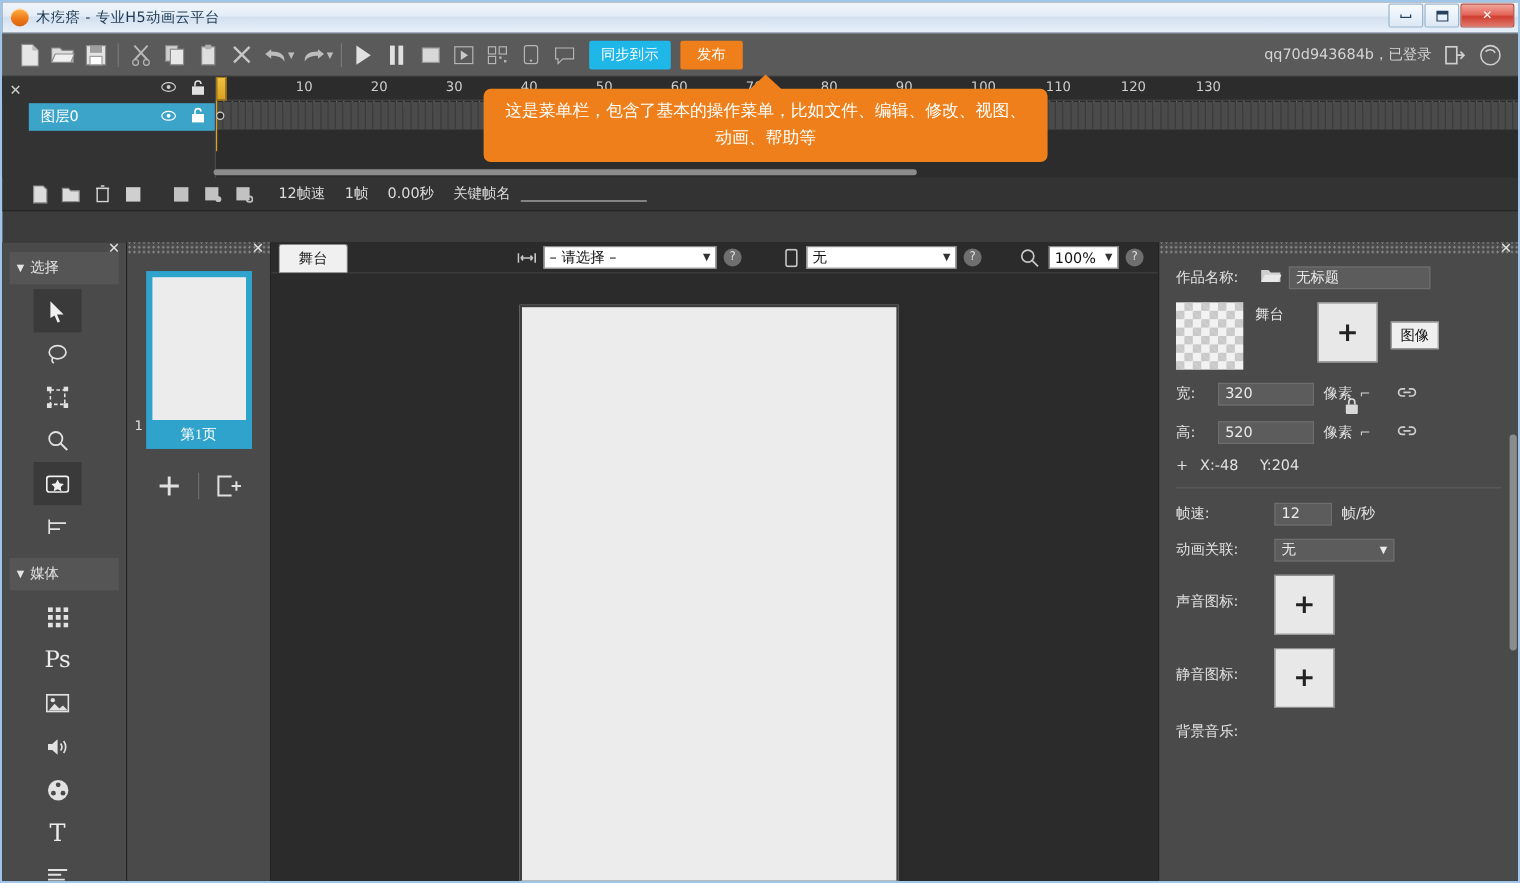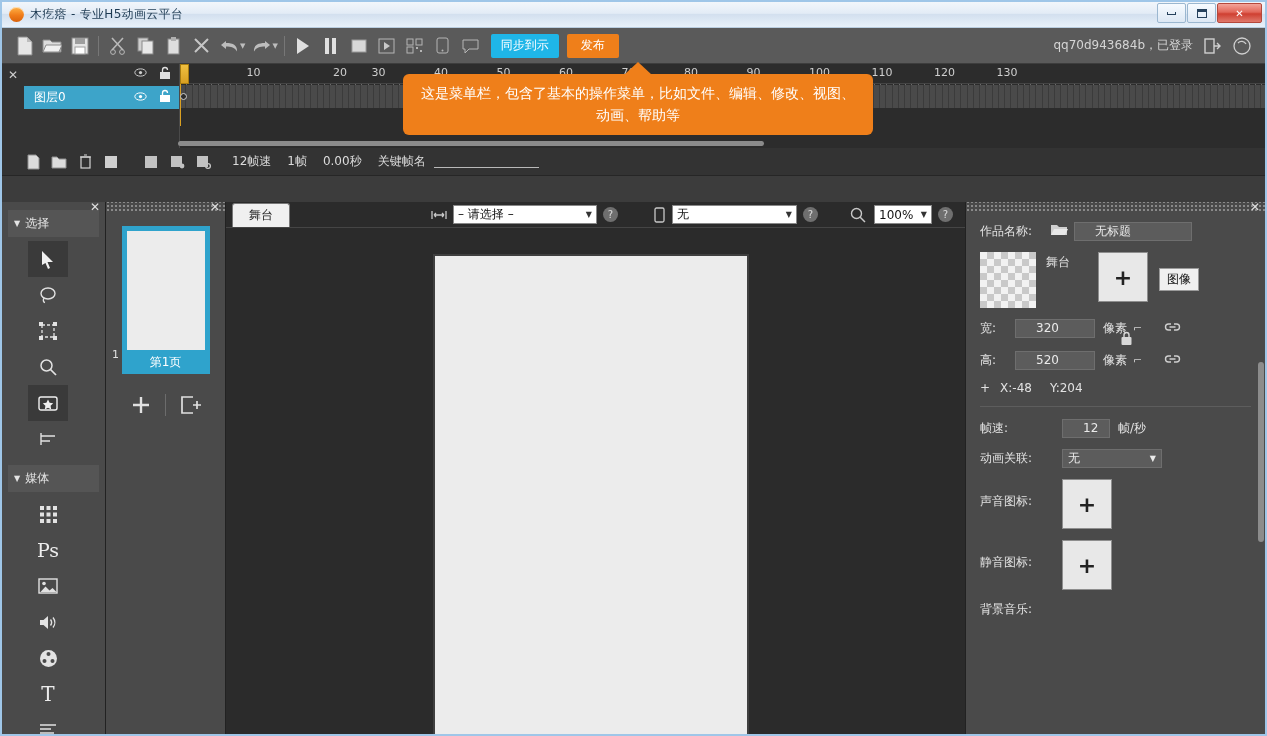--- a/index.html
+++ b/index.html
@@ -117,21 +117,21 @@
   .tcell svg { display:block; }
 
   
   .pages { width:120px; background:#4a4a4a; flex:none; border-right:1px solid #222;
     position:relative; }
   .page-thumb { width:88px; height:148px; margin:14px auto 0 auto;
     background:#2fa3cc; border:2px solid #2fa3cc; position:relative; }
   .page-thumb .canvasmini { position:absolute; left:3px; top:3px; right:3px;
     bottom:22px; background:#ececec; }
   .page-thumb .plabel { position:absolute; left:0; right:0; bottom:0; height:20px;
-    color:#fff; font-size:12px; text-align:center; line-height:20px; }
+    color:#fff; font-size:12px; text-align:center; line-height:20px;font-family:Liberation Serif, serif; }
   .page-idx { position:absolute; left:6px; top:146px; color:#e0e0e0; font-size:11px; }
   .page-acts { display:flex; align-items:center; justify-content:center; gap:0;
     margin-top:14px; }
   .pa-btn { width:48px; height:34px; display:flex; align-items:center;
     justify-content:center; color:#e0e0e0; }
   .pa-sep { width:1px; height:22px; background:#6c6c6c; }
 
   
   .stagewrap { flex:1; display:flex; flex-direction:column; background:#2b2b2b;
     min-width:0; }
@@ -161,21 +161,21 @@
   .rtabs { display:flex; height:24px; background:#3a3a3a; padding-left:5px; }
   .rtab { padding:0 12px; font-size:12px; color:#111; background:#d8d8d8;
     display:flex; align-items:center; border:1px solid #6a6a6a;
     border-bottom:none; margin-right:2px; border-radius:2px 2px 0 0; }
   .rtab.active { background:#f2f2f2; }
   .rbody { flex:1; padding:10px 14px 0 14px; overflow:hidden; position:relative; }
   .frow { display:flex; align-items:center; margin-bottom:11px; font-size:12px;
     color:#e2e2e2; }
   .flabel { width:58px; flex:none; }
   .tfield { background:#5c5c5c; border:1px solid #6e6e6e; height:19px;
-    color:#eaeaea; font-size:12px; padding:0 20px; line-height:17px; }
+    color:#eaeaea; font-size:12px; padding:0 5px; line-height:17px; }
   .checker { width:56px; height:56px; flex:none;
     background-image:
       linear-gradient(45deg,#c9c9c9 25%,transparent 25%,transparent 75%,#c9c9c9 75%),
       linear-gradient(45deg,#c9c9c9 25%,transparent 25%,transparent 75%,#c9c9c9 75%);
     background-size:14px 14px; background-position:0 0,7px 7px;
     background-color:#f2f2f2; }
   .plusbox { width:50px; height:50px; background:#e8e8e8; border:1px solid #8e8e8e;
     display:flex; align-items:center; justify-content:center; color:#222;
     font-size:22px; font-weight:bold; }
   .taglabel { background:#f0f0f0; color:#111; font-size:12px; padding:2px 7px;
@@ -370,21 +370,21 @@
                 <rect x="1" y="6" width="10" height="7" fill="#fff"></rect>
                 <path d="M3.5 6V4a2.5 2.5 0 015 0" fill="none" stroke="#fff" stroke-width="1.3"></path>
               </svg></span>
         </span>
       </div>
     </div>
 
     <div class="tl-right">
       <div class="ruler" id="ruler">
           <div class="rtick" style="left: 66.5px;">10</div>
-          <div class="rtick" style="left: 129px; margin-left: 24px;">20</div>
+          <div class="rtick" style="left: 129px;">20</div>
           <div class="rtick" style="left: 191.5px;">30</div>
           <div class="rtick" style="left: 254px;">40</div>
           <div class="rtick" style="left: 316.5px;">50</div>
           <div class="rtick" style="left: 379px;">60</div>
           <div class="rtick" style="left: 441.5px;">70</div>
           <div class="rtick" style="left: 504px;">80</div>
           <div class="rtick" style="left: 566.5px;">90</div>
           <div class="rtick" style="left: 629px;">100</div>
           <div class="rtick" style="left: 691.5px;">110</div>
           <div class="rtick" style="left: 754px;">120</div>

